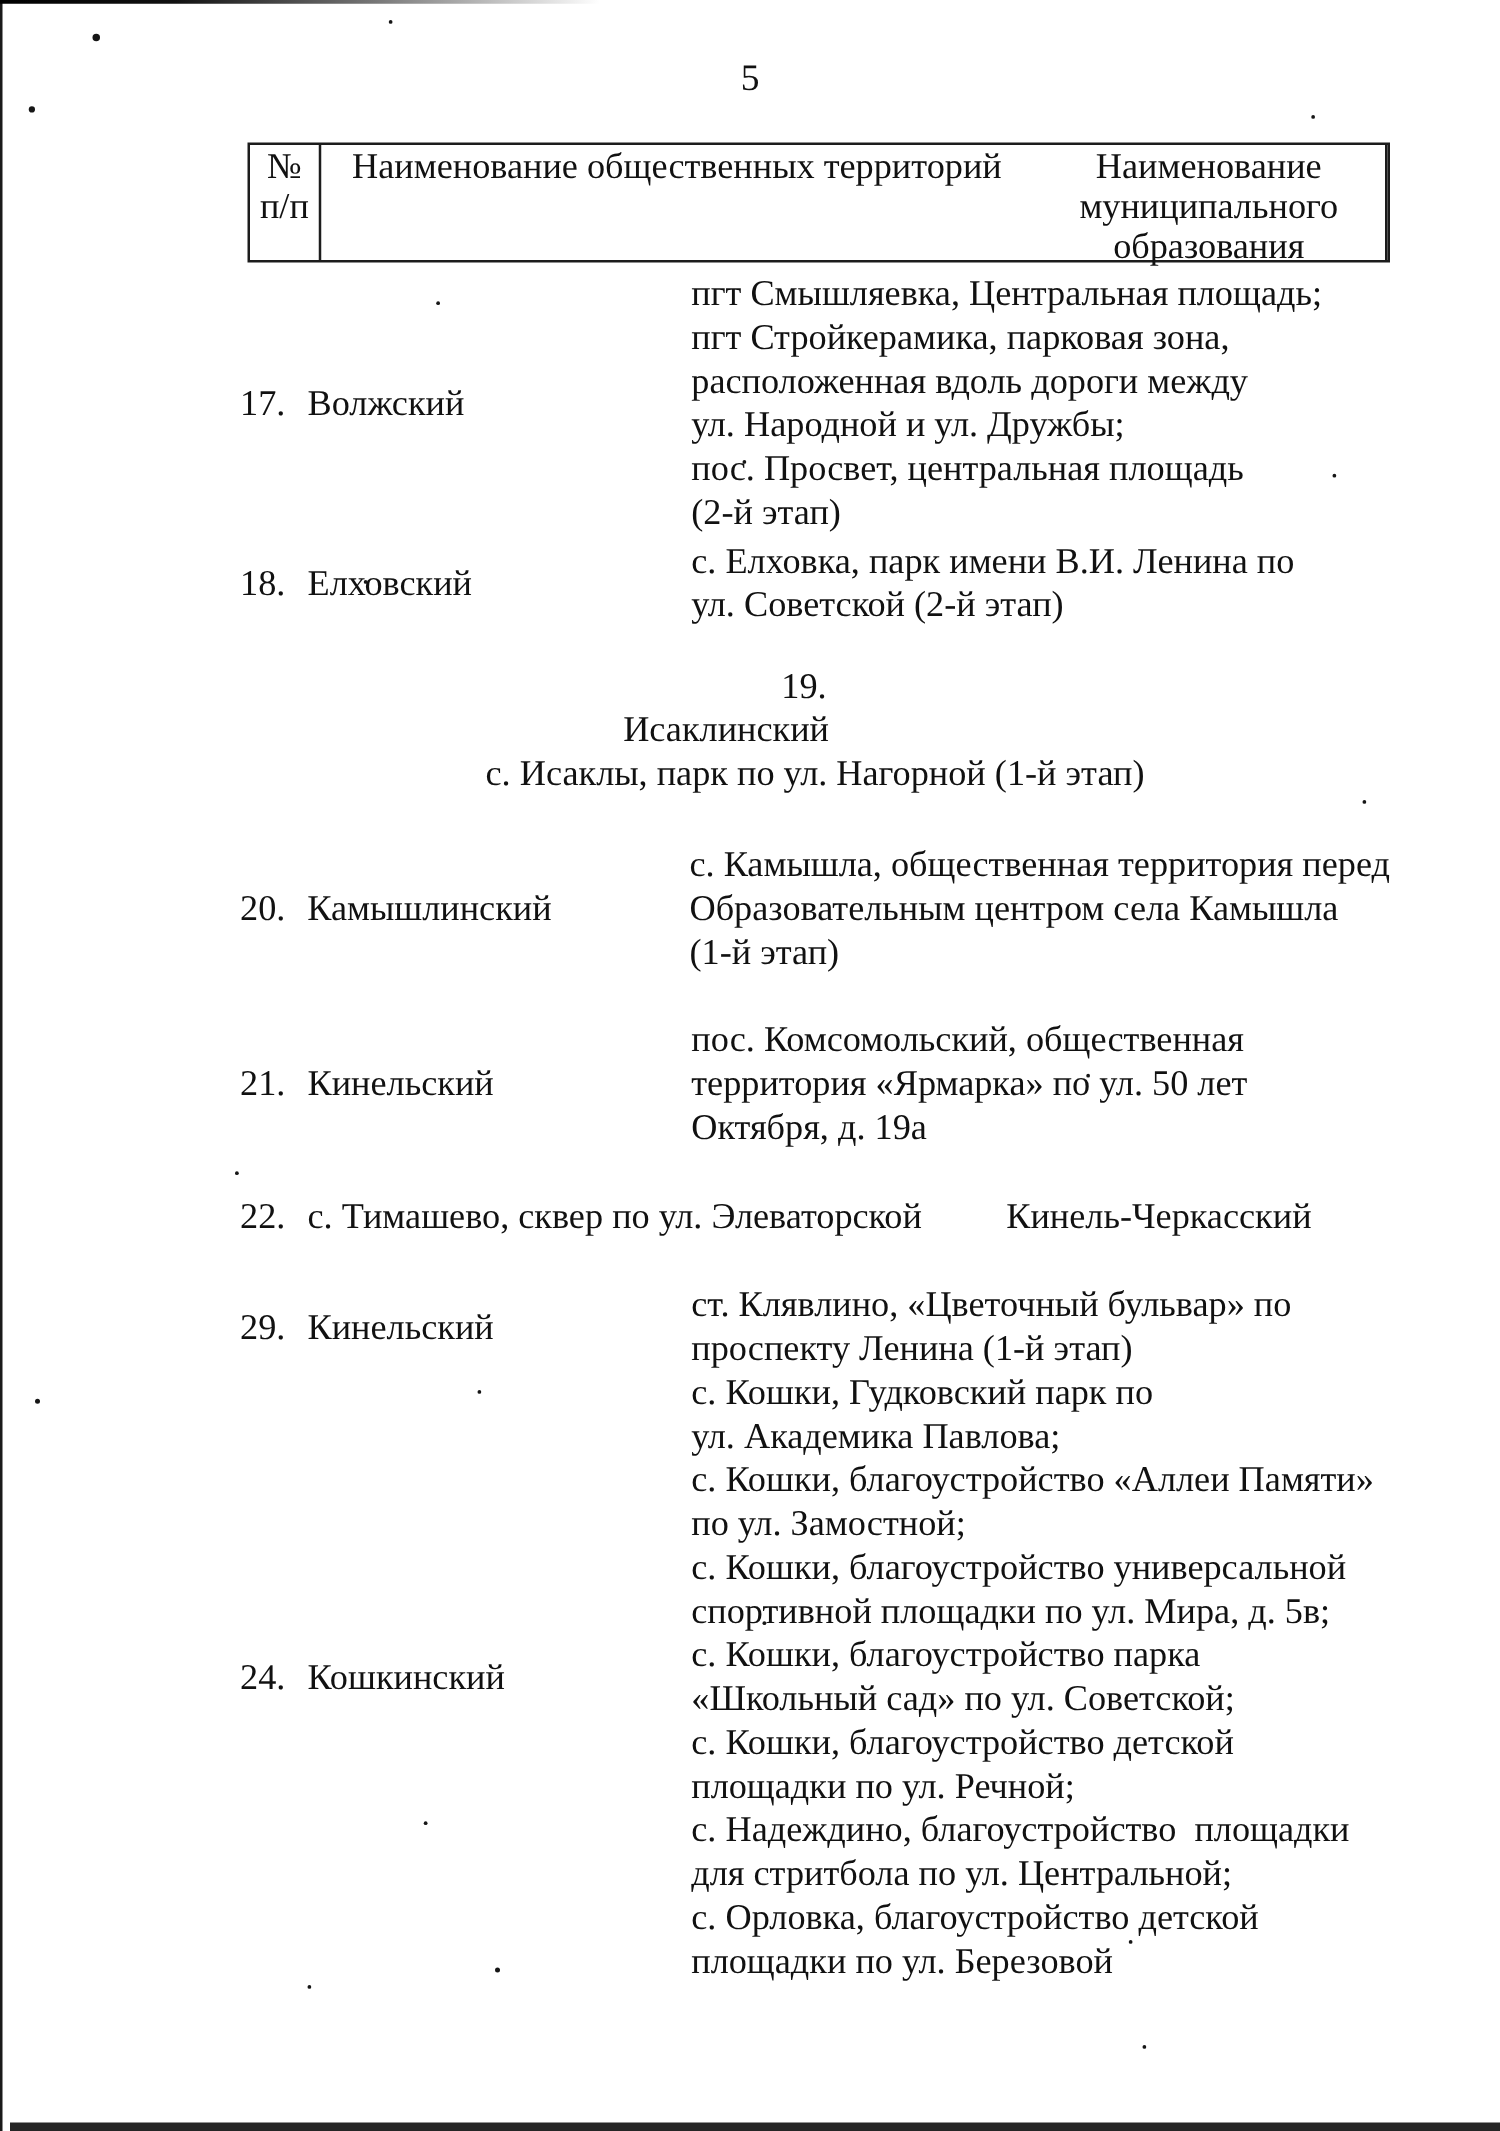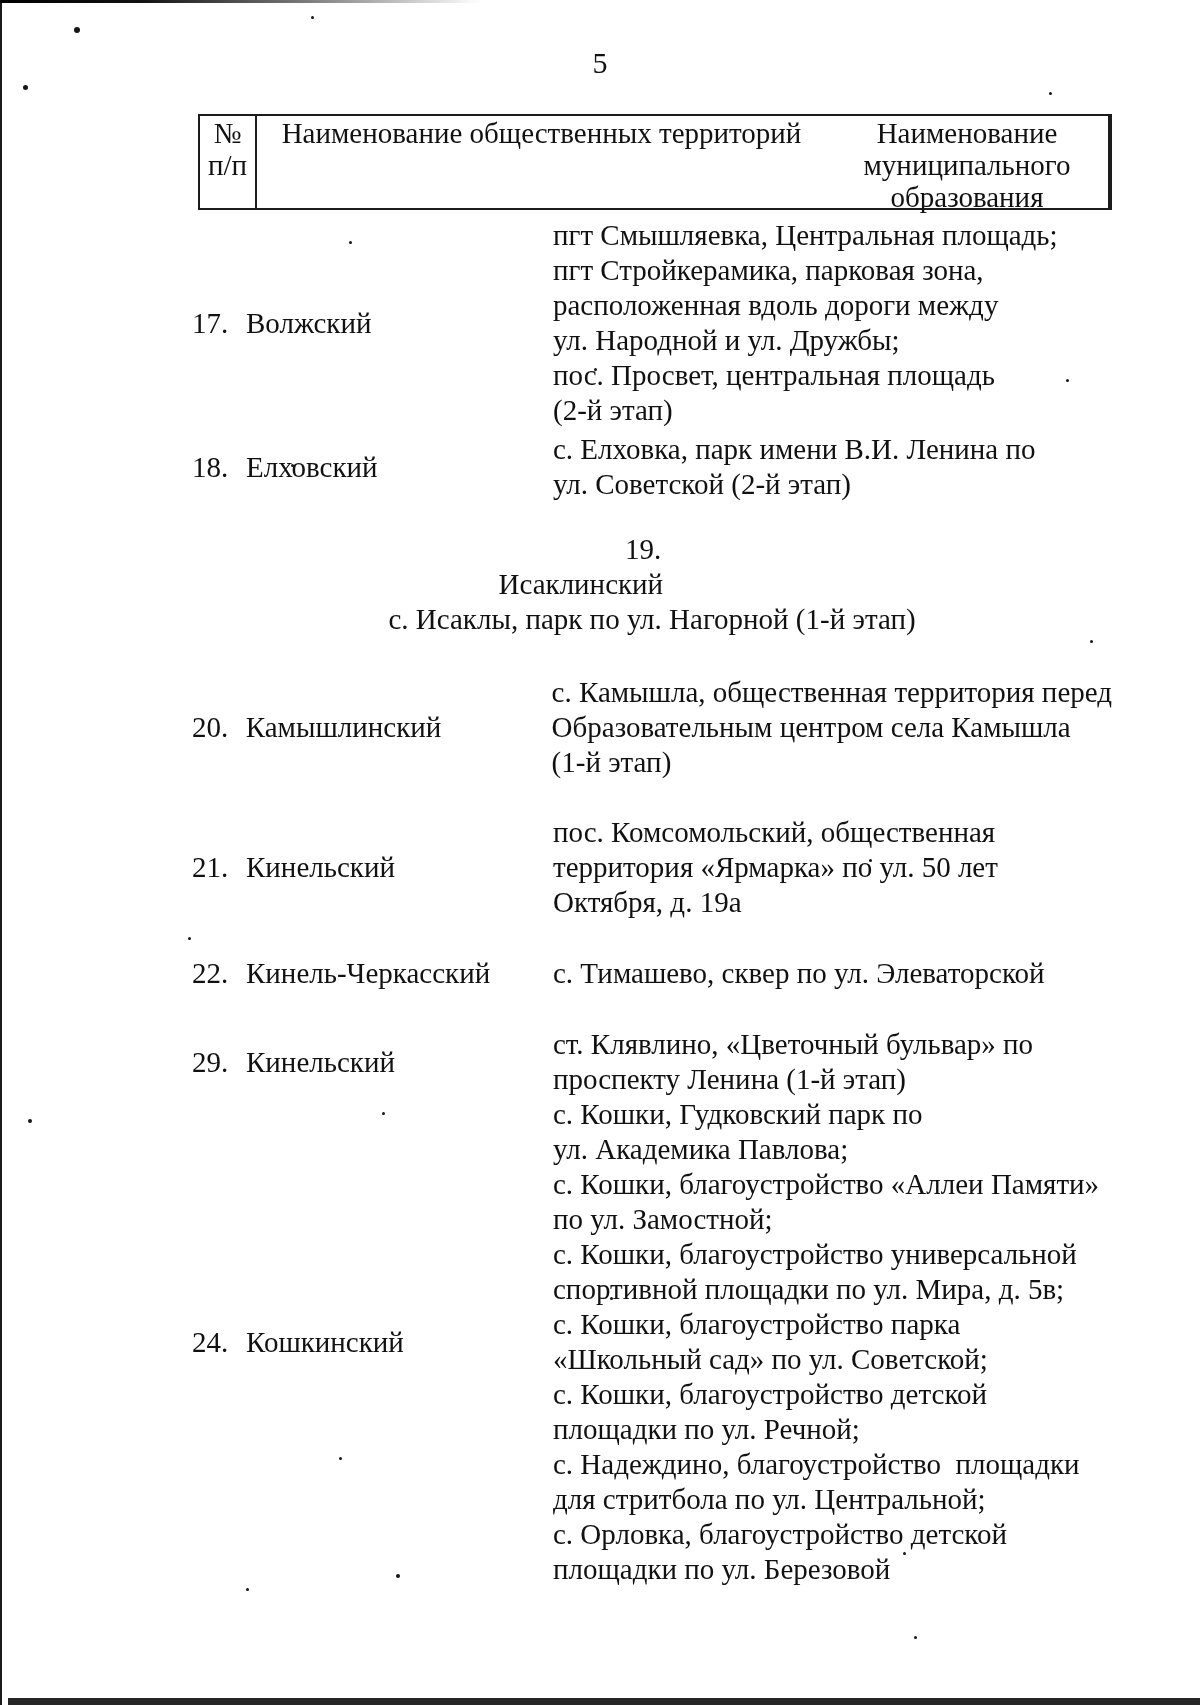--- a/index.html
+++ b/index.html
@@ -109,22 +109,22 @@
     </div>
     <div class="row r21">
       <div class="c num">21.</div>
       <div class="c name">Кинельский</div>
       <div class="c terr">пос. Комсомольский, общественная
 территория «Ярмарка» по ул. 50 лет
 Октября, д. 19а</div>
     </div>
     <div class="row r22">
       <div class="c num">22.</div>
+      <div class="c terr">с. Тимашево, сквер по ул. Элеваторской</div>
       <div class="c name">Кинель-Черкасский</div>
-      <div class="c terr">с. Тимашево, сквер по ул. Элеваторской</div>
     </div>
     <div class="row r23">
       <div class="c num">29.</div>
       <div class="c name">Кинельский</div>
       <div class="c terr">ст. Клявлино, «Цветочный бульвар» по
 проспекту Ленина (1-й этап)</div>
     </div>
     <div class="row r24">
       <div class="c num">24.</div>
       <div class="c name">Кошкинский</div>

